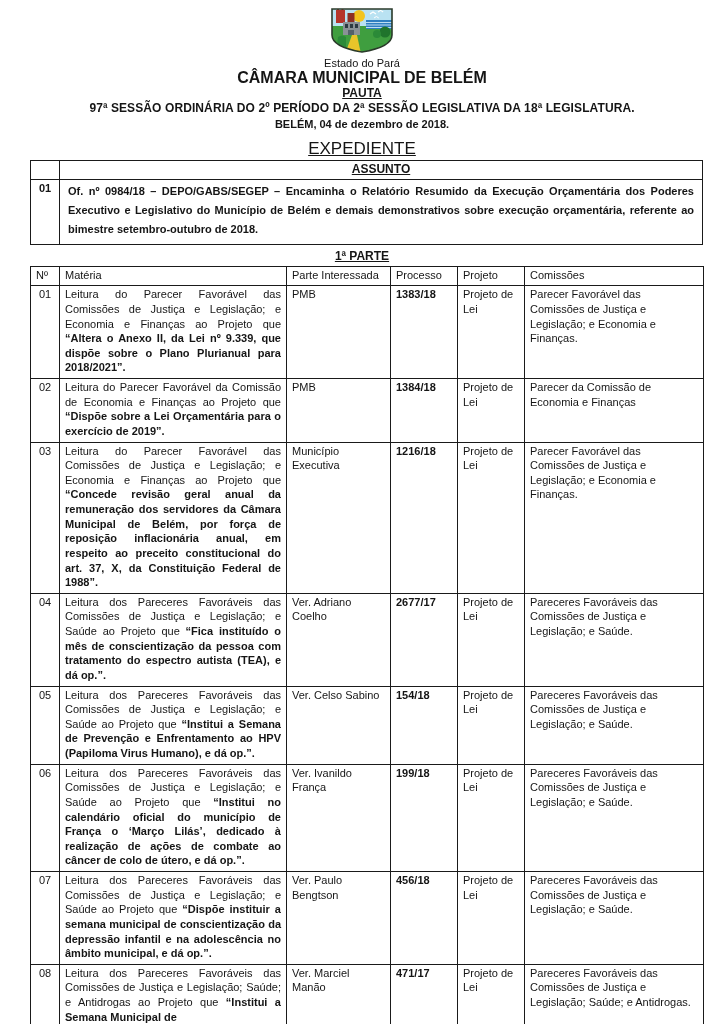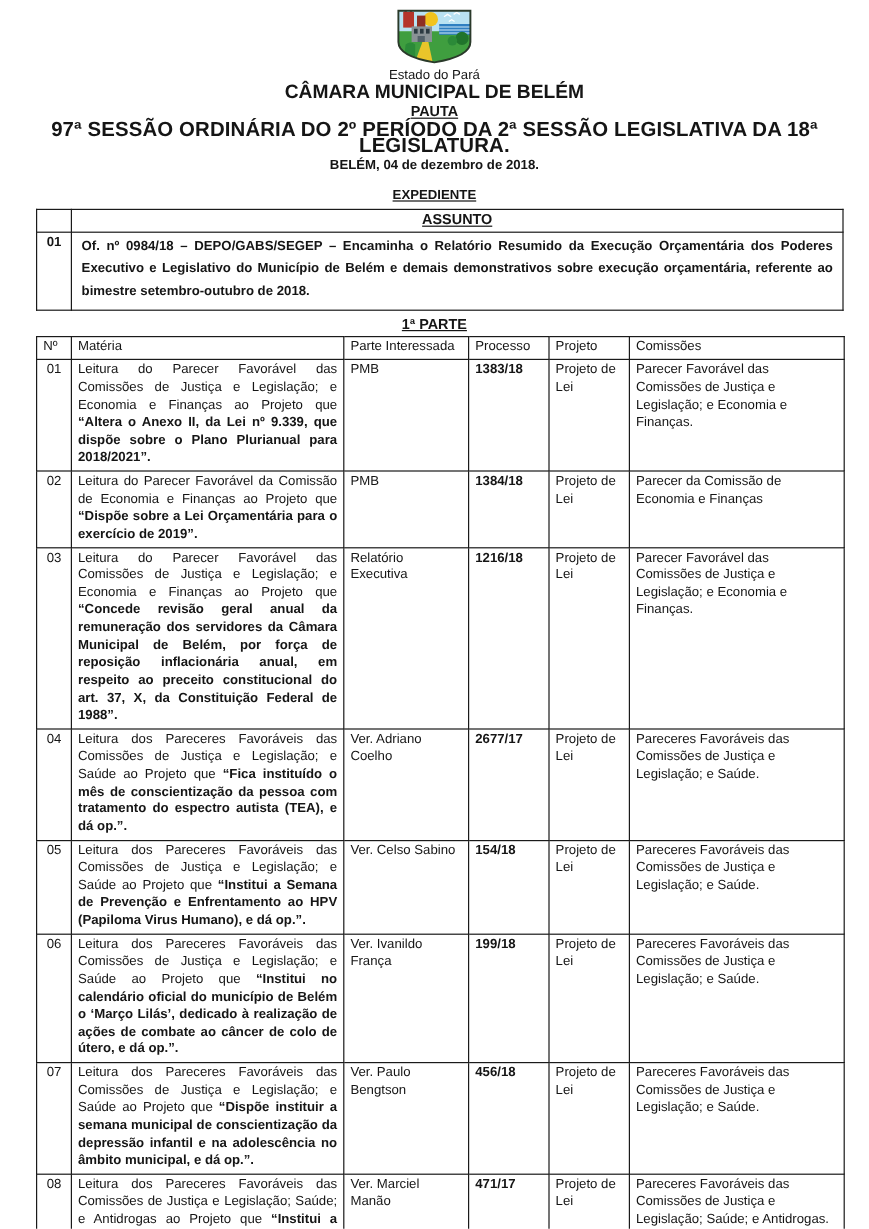--- a/index.html
+++ b/index.html
@@ -10,23 +10,23 @@
   }
   .page{position:relative;width:724px;height:748px;}
   .center{text-align:center;}
   .b{font-weight:700;}
   .u{text-decoration:underline;}
   .logo-wrap{display:flex;justify-content:center;padding-top:7px;}
   .hline{line-height:14px;font-size:11px;}
   .state{font-size:11px;margin-top:2px;}
   .org{font-size:16px;font-weight:700;margin-top:1px;}
   .doctitle{font-size:12px;font-weight:700;margin-top:1px;}
-  .session{font-size:17px;font-weight:700;margin-top:1px;letter-spacing:.1px;}
+  .session{font-size:12px;font-weight:700;margin-top:1px;letter-spacing:.1px;}
   .dateline{font-size:11px;font-weight:700;margin-top:2px;}
-  .exped{font-size:11px;font-weight:700;margin-top:11px;}
+  .exped{font-size:17px;font-weight:400;margin-top:11px;}
   table{border-collapse:collapse;table-layout:fixed;width:673px;margin-left:30px;}
   table, th, td{border:1.6px solid #1a1a1a;}
   th, td{padding:1px 5px 2px 5px;vertical-align:top;font-size:11px;line-height:1.33;font-weight:400;text-align:left;}
   .assunto-tbl{margin-top:4px;}
   .assunto-tbl .numcol{width:29px;}
   .assunto-tbl th{text-align:center;font-size:12px;padding:1px 4px;}
   .assunto-tbl td.txt{text-align:justify;font-weight:700;line-height:1.75;padding:2px 8px 4px 8px;}
   .assunto-tbl td.num{text-align:center;font-weight:700;}
   .parte-heading{font-size:12px;font-weight:700;margin:4px 0 3px 0;}
   .main-tbl td.num{text-align:center;}
@@ -139,21 +139,21 @@
           <td class="num">02</td>
           <td class="materia"><span>Leitura do Parecer Favorável da Comissão de Economia e Finanças ao Projeto que </span><span class="b">“Dispõe sobre a Lei Orçamentária para o exercício de 2019”.</span></td>
           <td class="parte">PMB</td>
           <td class="processo b">1384/18</td>
           <td class="projeto">Projeto de Lei</td>
           <td class="obs">Parecer da Comissão de Economia e Finanças</td>
         </tr>
         <tr>
           <td class="num">03</td>
           <td class="materia"><span>Leitura do Parecer Favorável das Comissões de Justiça e Legislação; e Economia e Finanças ao Projeto que </span><span class="b">“Concede revisão geral anual da remuneração dos servidores da Câmara Municipal de Belém, por força de reposição inflacionária anual, em respeito ao preceito constitucional do art. 37, X, da Constituição Federal de 1988”.</span></td>
-          <td class="parte">Relatório Executiva</td>
+          <td class="parte">Município Executiva</td>
           <td class="processo b">1216/18</td>
           <td class="projeto">Projeto de Lei</td>
           <td class="obs">Parecer Favorável das Comissões de Justiça e Legislação; e Economia e Finanças.</td>
         </tr>
         <tr>
           <td class="num">04</td>
           <td class="materia"><span>Leitura dos Pareceres Favoráveis das Comissões de Justiça e Legislação; e Saúde ao Projeto que </span><span class="b">“Fica instituído o mês de conscientização da pessoa com tratamento do espectro autista (TEA), e dá op.”.</span></td>
           <td class="parte">Ver. Adriano Coelho</td>
           <td class="processo b">2677/17</td>
           <td class="projeto">Projeto de Lei</td>
@@ -162,21 +162,21 @@
         <tr>
           <td class="num">05</td>
           <td class="materia"><span>Leitura dos Pareceres Favoráveis das Comissões de Justiça e Legislação; e Saúde ao Projeto que </span><span class="b">“Institui a Semana de Prevenção e Enfrentamento ao HPV (Papiloma Virus Humano), e dá op.”.</span></td>
           <td class="parte">Ver. Celso Sabino</td>
           <td class="processo b">154/18</td>
           <td class="projeto">Projeto de Lei</td>
           <td class="obs">Pareceres Favoráveis das Comissões de Justiça e Legislação; e Saúde.</td>
         </tr>
         <tr>
           <td class="num">06</td>
-          <td class="materia"><span>Leitura dos Pareceres Favoráveis das Comissões de Justiça e Legislação; e Saúde ao Projeto que </span><span class="b">“Institui no calendário oficial do município de Belém o ‘Março Lilás’, dedicado à realização de ações de combate ao câncer de colo de útero, e dá op.”.</span></td>
+          <td class="materia"><span>Leitura dos Pareceres Favoráveis das Comissões de Justiça e Legislação; e Saúde ao Projeto que </span><span class="b">“Institui no calendário oficial do município de França o ‘Março Lilás’, dedicado à realização de ações de combate ao câncer de colo de útero, e dá op.”.</span></td>
           <td class="parte">Ver. Ivanildo França</td>
           <td class="processo b">199/18</td>
           <td class="projeto">Projeto de Lei</td>
           <td class="obs">Pareceres Favoráveis das Comissões de Justiça e Legislação; e Saúde.</td>
         </tr>
         <tr>
           <td class="num">07</td>
           <td class="materia"><span>Leitura dos Pareceres Favoráveis das Comissões de Justiça e Legislação; e Saúde ao Projeto que </span><span class="b">“Dispõe instituir a semana municipal de conscientização da depressão infantil e na adolescência no âmbito municipal, e dá op.”.</span></td>
           <td class="parte">Ver. Paulo Bengtson</td>
           <td class="processo b">456/18</td>

